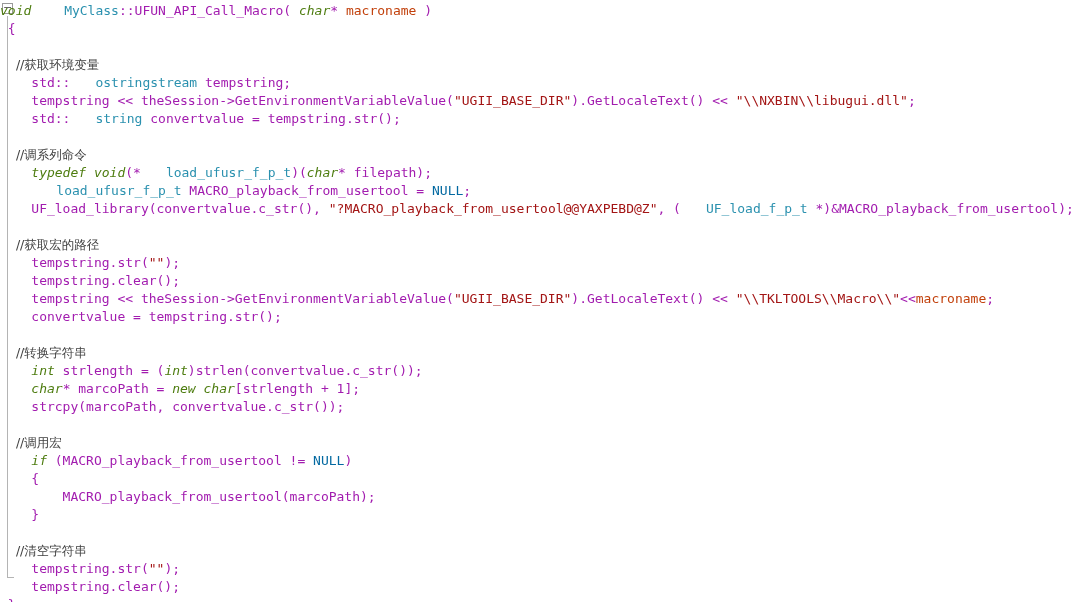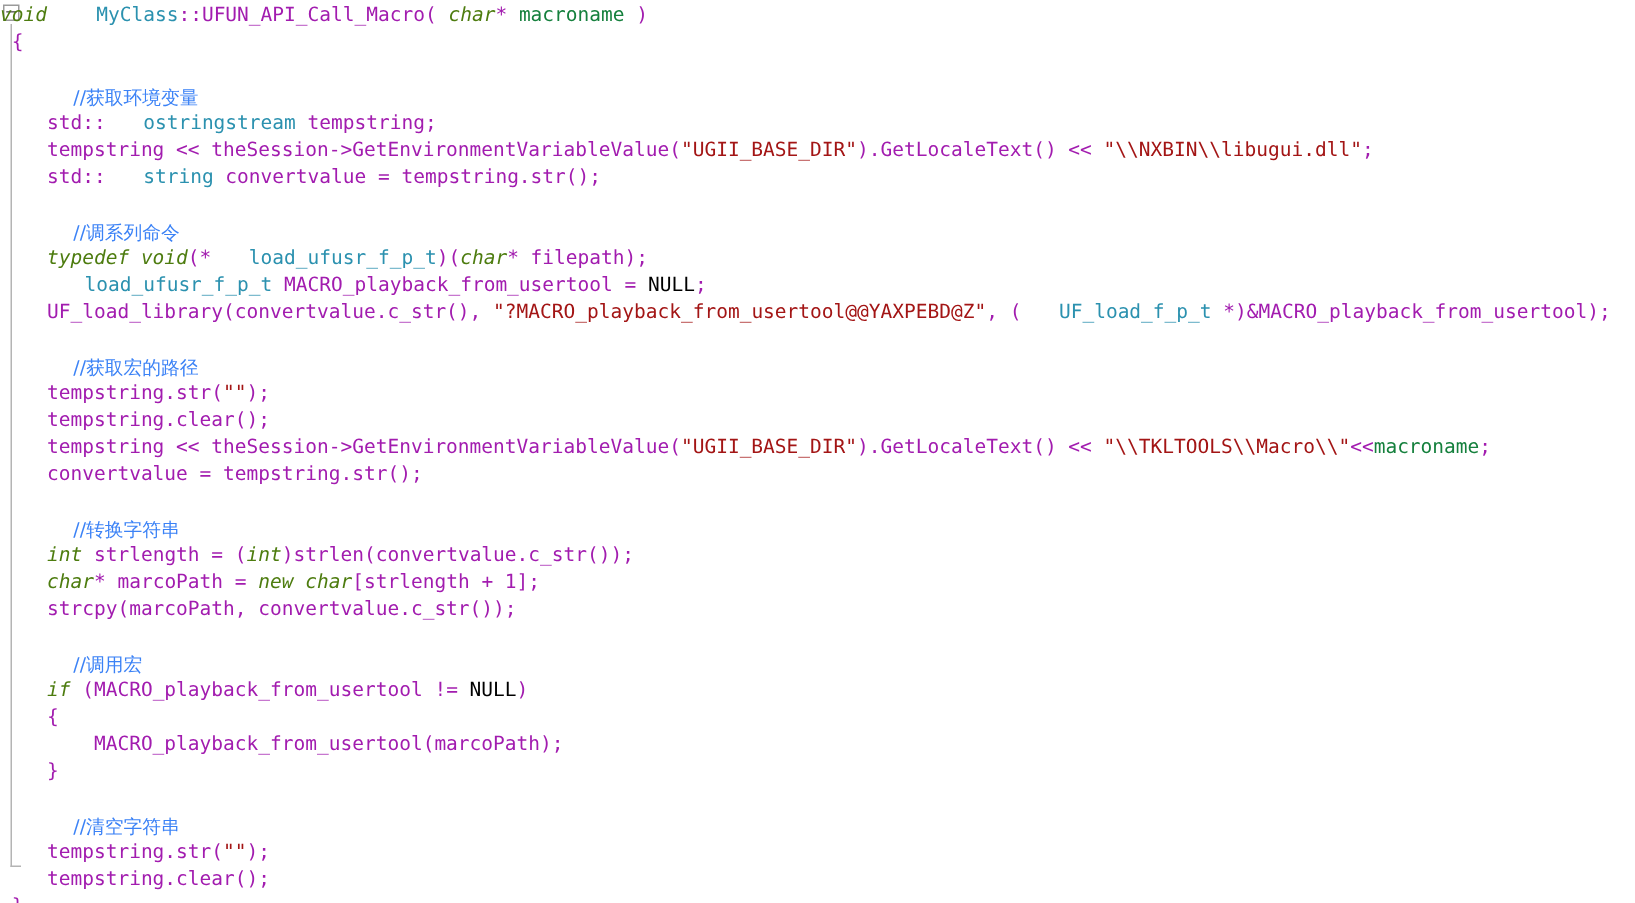--- a/index.html
+++ b/index.html
@@ -74,24 +74,24 @@
   .ln {
     height: 18px;
     white-space: pre;
     letter-spacing: 0px;
   }
 
   
   .tok-plain    { color: #a21caf; }
   .tok-kw       { color: #4d7c0f; font-style: italic; }
   .tok-type     { color: #2b91af; margin-left: 25px; }
-  .tok-comment  { color: #3b82f6; margin-left: 33px; }
+  .tok-comment  { color: #404040; }
   .tok-string   { color: #a31515; }
-  .tok-macro    { color: #000000; }
-  .tok-param    { color: #15803d; }
+  .tok-macro    { color: #0369a1; }
+  .tok-param    { color: #c2410c; }
 
   
   .tok-comment {
     font-family: "DejaVu Sans", "Liberation Sans", sans-serif;
     font-size: 12.5px;
   }
 
   
   #watermark {
     position: absolute;

